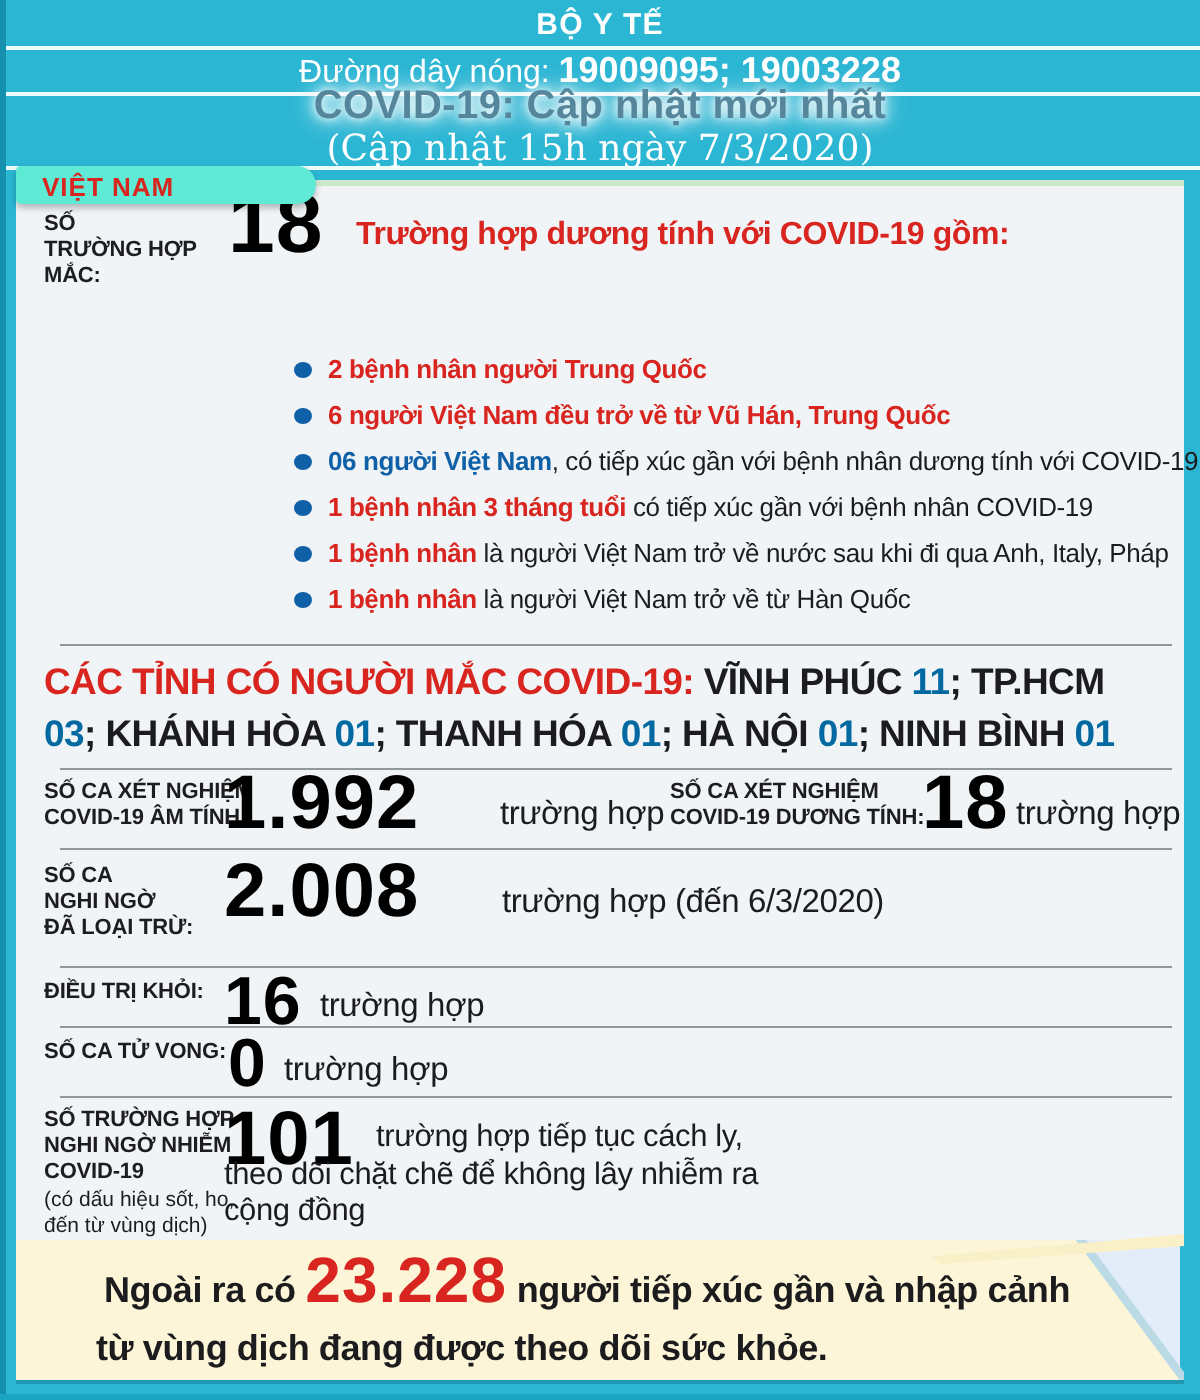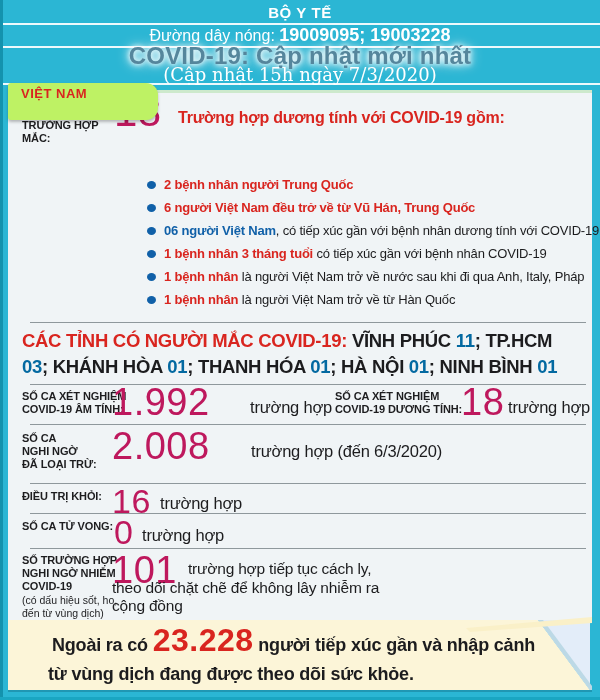--- a/index.html
+++ b/index.html
@@ -12,37 +12,37 @@
   .canvas::before{content:"";position:absolute;left:0;top:0;bottom:0;width:3px;background:#1492ad;z-index:9;}
   .canvas::after{content:"";position:absolute;left:0;right:0;bottom:0;height:3px;background:#1aa6c2;z-index:9;}
 
   
   .hline{position:absolute;left:0;right:0;height:2px;background:rgba(255,255,255,.92);}
   .ministry{position:absolute;top:4px;left:0;right:0;text-align:center;color:#fff;
     font-size:15px;font-weight:bold;letter-spacing:.6px;}
   .hotline{position:absolute;top:25px;left:0;right:0;text-align:center;color:#fff;font-size:16px;}
   .hotline b{font-size:18px;}
   .big-title{position:absolute;top:42px;left:0;right:0;text-align:center;
-    font-size:24px;font-weight:bold;color:#55869c;letter-spacing:.2px;
+    font-size:20px;font-weight:bold;color:#55869c;letter-spacing:.2px;
     text-shadow:0 0 5px #fff,0 0 9px #fff,0 0 14px rgba(255,255,255,.9);}
   .subtitle{position:absolute;top:64px;left:0;right:0;text-align:center;color:#fff;
     font-family:"DejaVu Serif","Liberation Serif",serif;font-size:18px;}
 
   
   .panel{position:absolute;left:8px;top:90px;width:584px;height:530px;background:#f0f4f6;}
   .green-strip{position:absolute;left:0;top:0;right:0;height:3px;background:#cde9cc;}
-  .tab{position:absolute;left:0;top:-7px;width:150px;height:37px;background:#bef264;
+  .tab{position:absolute;left:0;top:-7px;width:150px;height:19px;background:#5eead4;
     border-radius:3px 12px 12px 3px;box-shadow:0 2px 3px rgba(0,0,0,.25);z-index:3;}
   .tab span{display:block;line-height:21px;padding-left:13px;color:#d9251f;
     font-weight:bold;font-size:13px;letter-spacing:.5px;}
 
   .stat-label{position:absolute;font-size:11px;font-weight:bold;color:#1d1d1f;
     line-height:13px;white-space:pre-line;letter-spacing:-.1px;}
   .stat-sublabel{position:absolute;font-size:10.5px;color:#1d1d1f;line-height:12.5px;white-space:pre-line;}
-  .big-num{position:absolute;color:#be185d;font-weight:normal;letter-spacing:.5px;}
+  .big-num{position:absolute;color:#000000;font-weight:bold;letter-spacing:.5px;}
   .suffix{position:absolute;font-size:16.5px;color:#1c1c1e;letter-spacing:-.2px;}
 
   .cases-count{left:106px;top:0px;font-size:42px;line-height:44px;}
   .cases-headline{position:absolute;left:170px;top:19px;font-size:16px;font-weight:bold;
     color:#d9251f;letter-spacing:-.2px;}
 
   .bullets{position:absolute;left:139px;top:41px;width:456px;margin-top:44px;}
   .bullet{display:flex;margin-bottom:4px;font-size:13px;line-height:19px;letter-spacing:-.2px;color:#1c1c1e;}
   .dot{flex:0 0 auto;width:9px;height:8px;border-radius:50%;background:#1060a8;margin:6px 8px 0 0;}
   .lead{font-weight:bold;color:#d9251f;}

